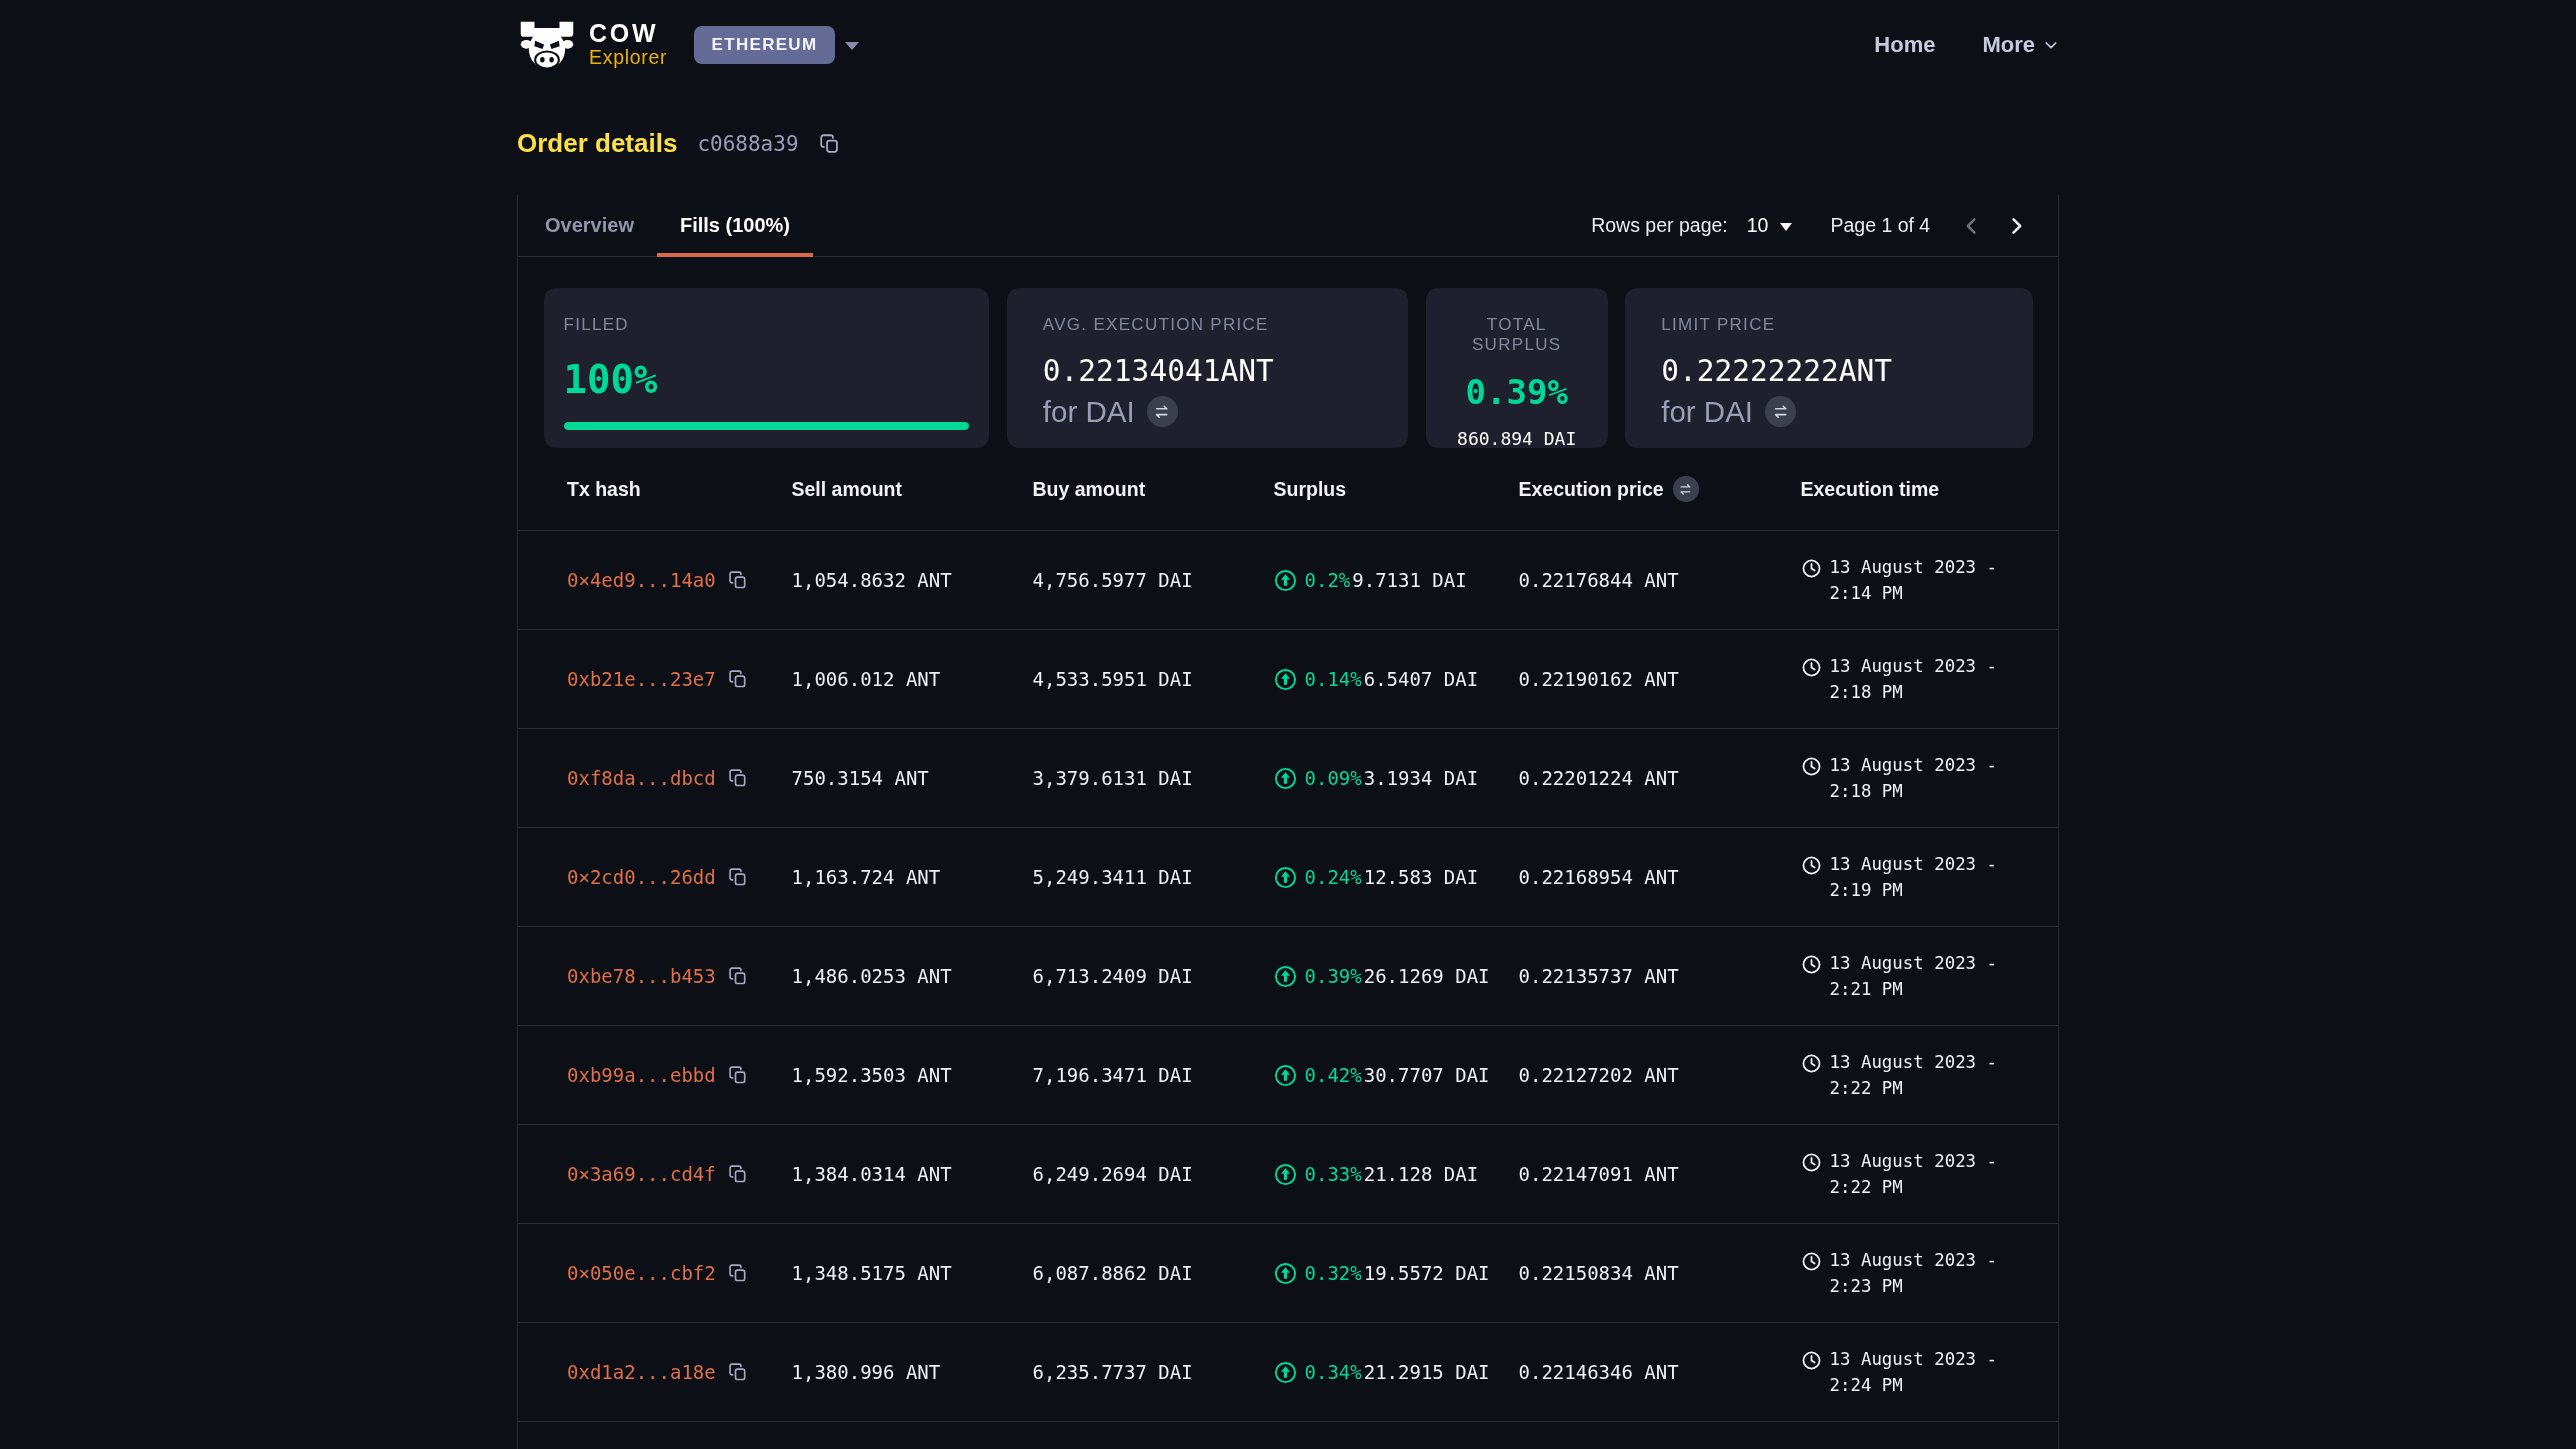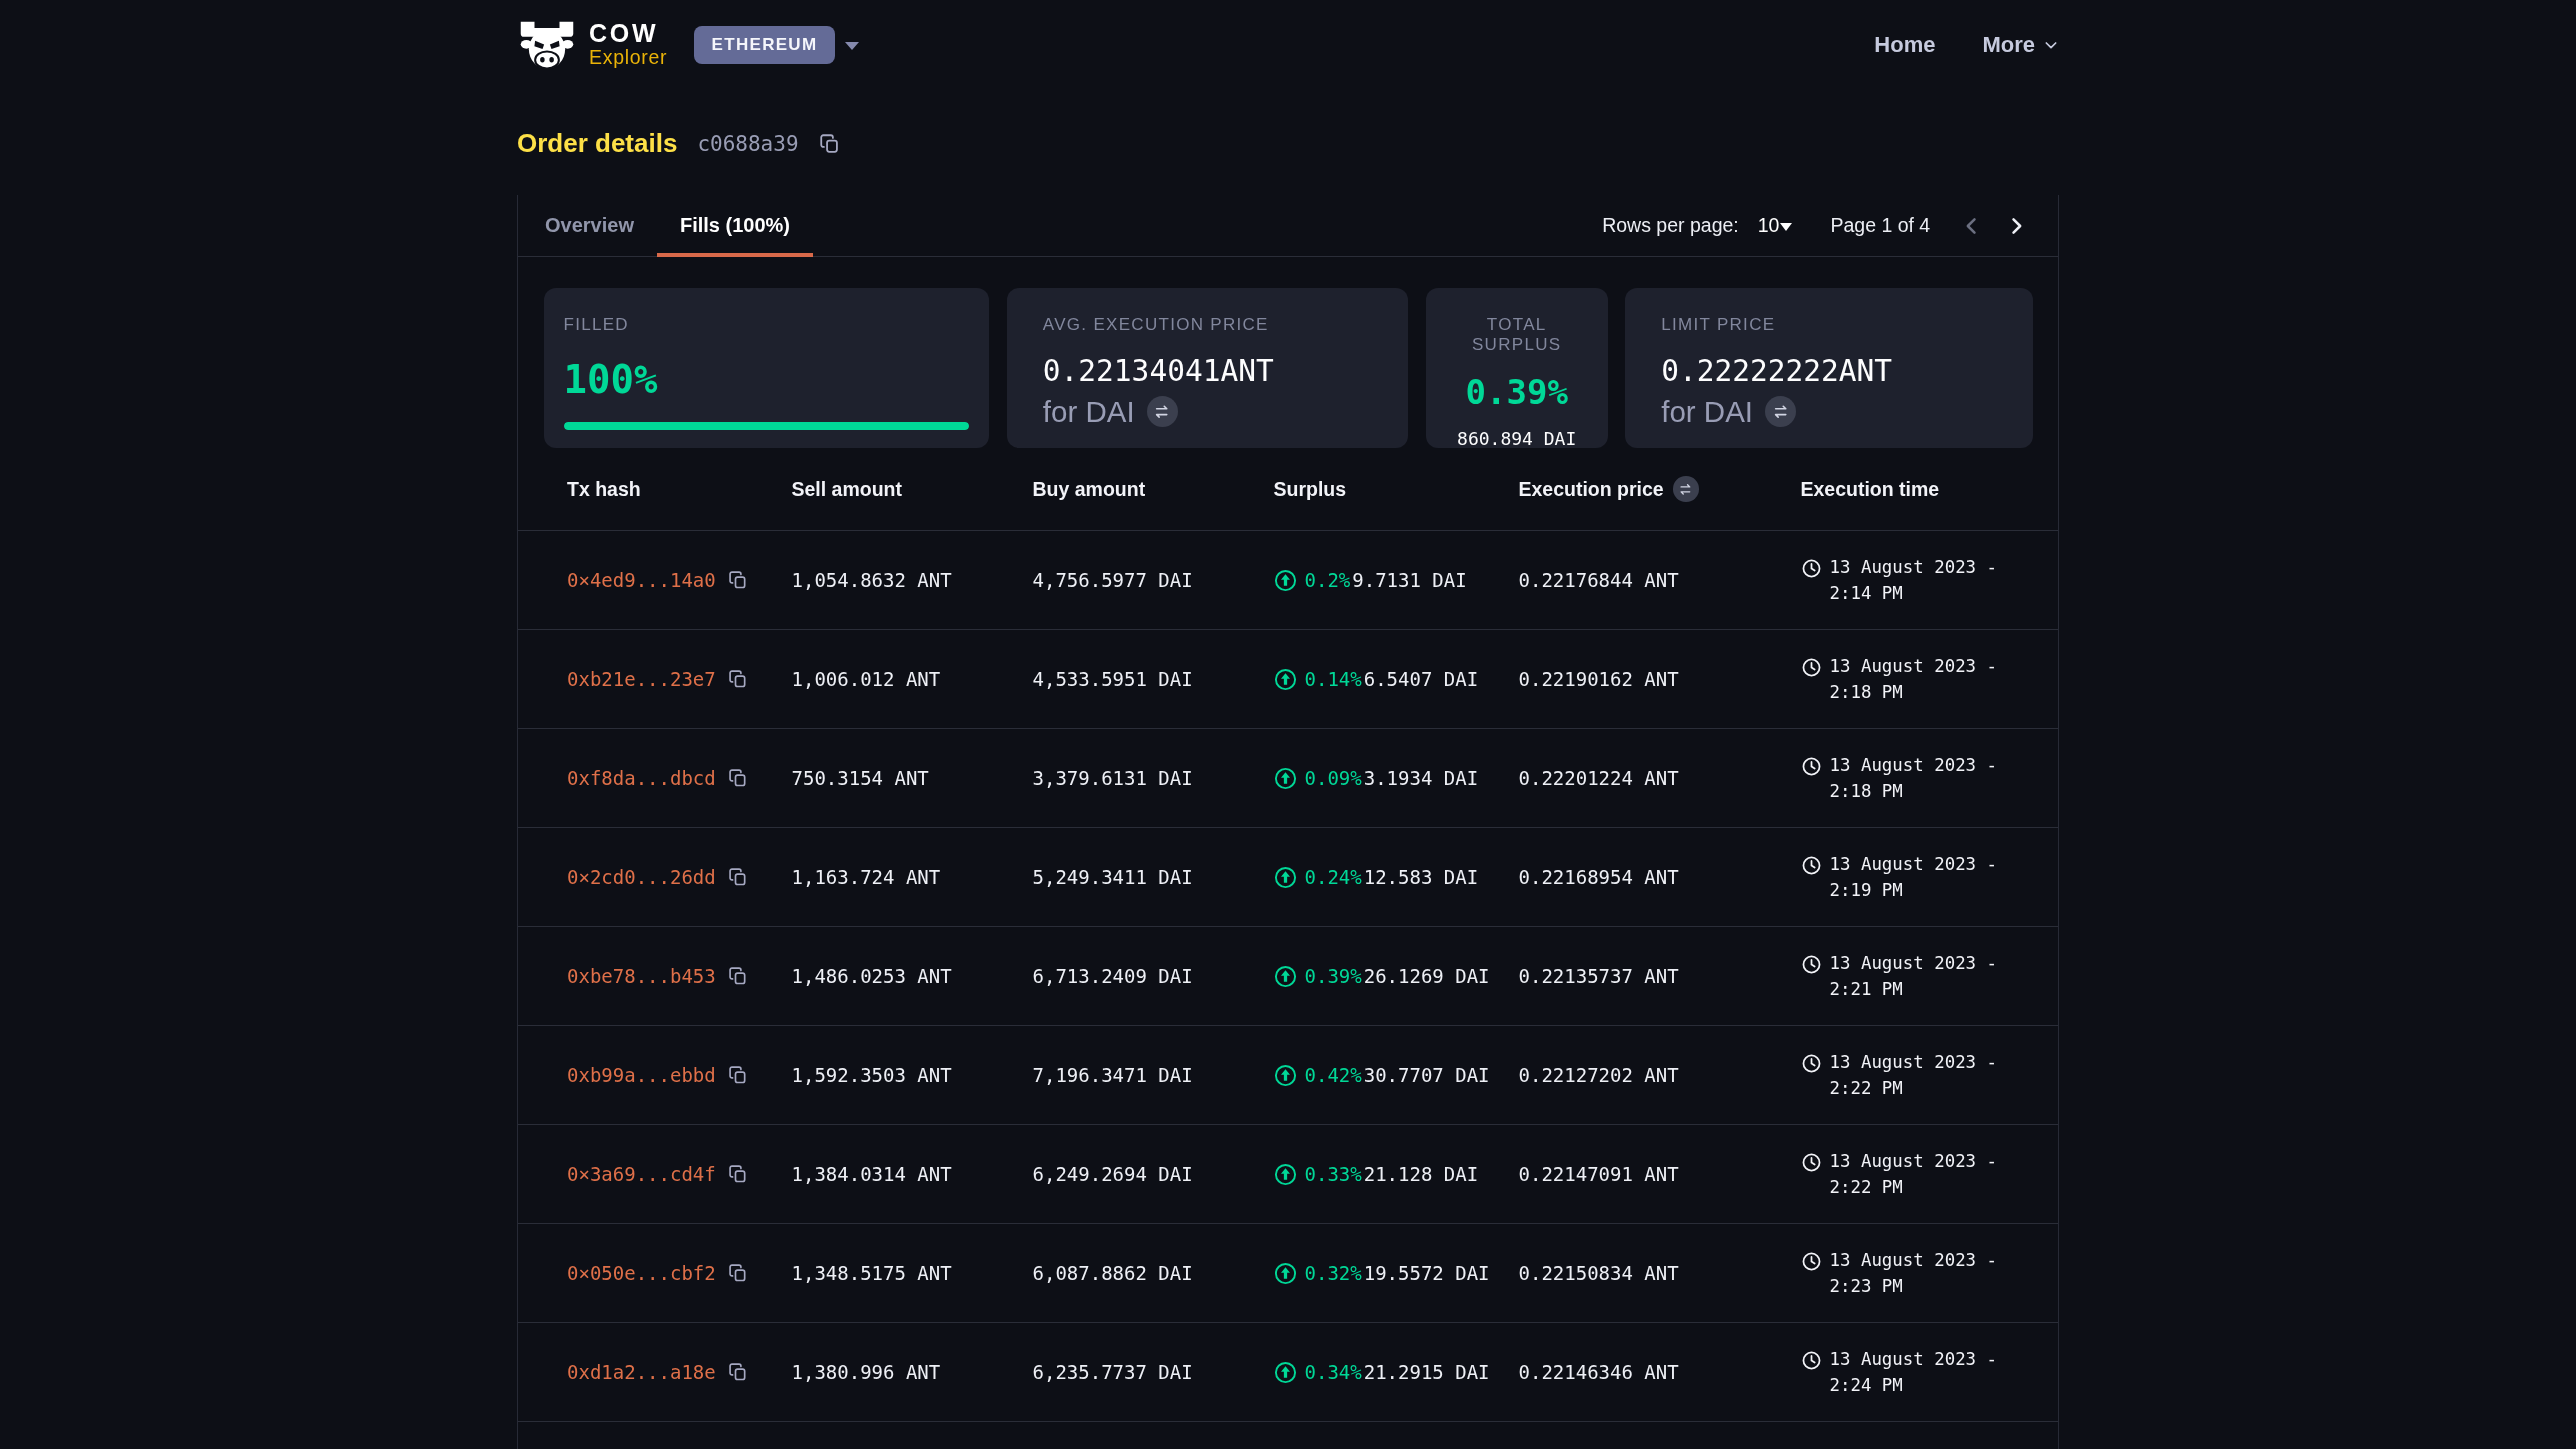--- a/index.html
+++ b/index.html
@@ -32,21 +32,21 @@
   .icon-btn{background:none;border:none;color:var(--iconmuted);cursor:pointer;display:inline-flex;align-items:center}
   .icon-btn svg{width:21.5px;height:21.5px}
   
   .panel{margin-top:36px;border-left:0.7px solid var(--pborder);border-right:0.7px solid var(--pborder);height:1254px;overflow:hidden}
   .tabbar{height:62px;display:flex;align-items:center;border-bottom:1.3px solid var(--divider);padding:0 27px 0 4px}
   .tab{position:relative;height:100%;display:flex;align-items:center;padding:0 23px;font-size:20px;background:none;border:none;cursor:pointer;font-family:"Liberation Sans",sans-serif}
   .tab.inactive{color:var(--muted);font-weight:600}
   .tab.active{color:#fff;font-weight:700}
   .tab.active::after{content:"";position:absolute;left:0;right:0;bottom:-1.3px;height:4.7px;background:var(--orange)}
   .pager{margin-left:auto;display:flex;align-items:center;font-size:19.5px;color:#eceef4}
-  .rpp-select{display:flex;align-items:center;gap:1px;margin-left:19px;background:none;border:none;color:#fff;font-size:19.5px;cursor:pointer;font-family:"Liberation Sans",sans-serif}
+  .rpp-select{display:flex;align-items:center;gap:12px;margin-left:19px;background:none;border:none;color:#fff;font-size:19.5px;cursor:pointer;font-family:"Liberation Sans",sans-serif}
   .rpp-tri{width:0;height:0;border:6.7px solid transparent;border-top:8.7px solid #fff;margin-top:8px}
   .page-label{margin-left:38px}
   .chev{background:none;border:none;width:29.5px;height:29.5px;display:flex;align-items:center;justify-content:center;cursor:pointer}
   .chev svg{width:20px;height:20px}
   .chev.prev{margin-left:27px;color:#6b6f80}
   .chev.next{margin-left:14.8px;color:#eef0f6}
   
   .cards{display:flex;gap:17.4px;padding:31px 25.5px 0}
   .card{background:var(--card);border-radius:12px;padding:27px 36px;height:160px}
   .card-label{font-size:17px;letter-spacing:1.3px;color:var(--label)}

